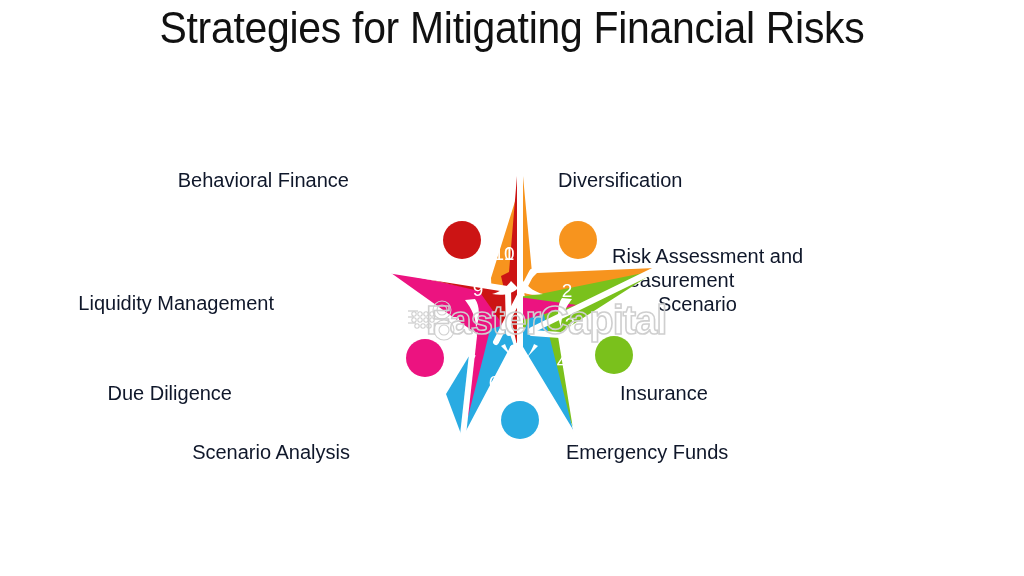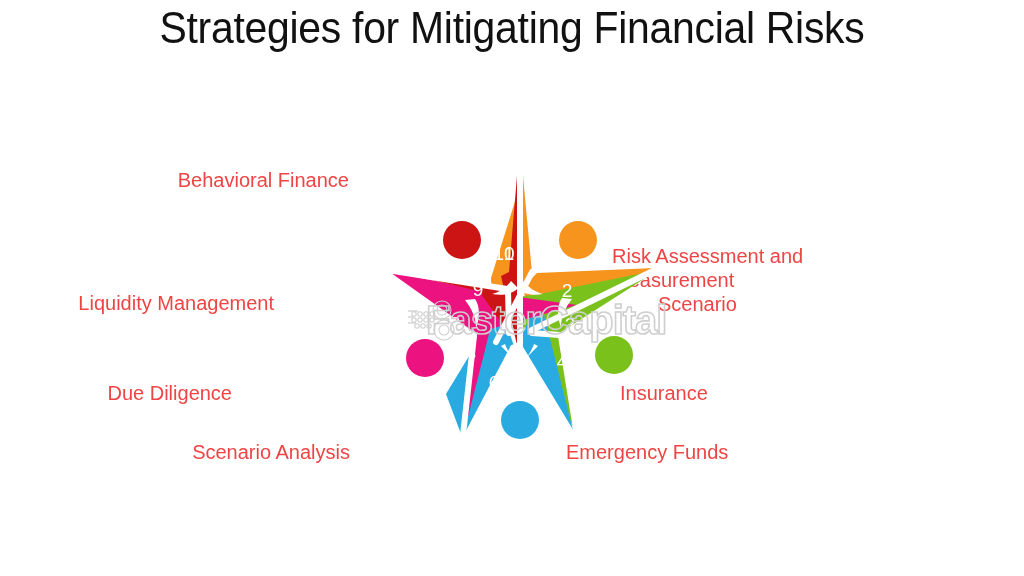--- a/index.html
+++ b/index.html
@@ -35,21 +35,21 @@
     font-family: "Liberation Sans Narrow", "Liberation Sans", sans-serif;
     transform: scaleX(0.93);
     transform-origin: 50% 0;
     white-space: nowrap;
   }
   .label {
     position: absolute;
     font-size: 20px;
     line-height: 24px;
     font-weight: 400;
-    color: #ef4444;
+    color: #0f172a;
     white-space: nowrap;
   }
   .label.right-align {
     text-align: right;
   }
   .label.two-line {
     white-space: normal;
     width: 215px;
     margin-top: 24px;
   }
@@ -105,20 +105,23 @@
   <div class="label right-align" style="left:-26px; top:291px; width:300px;">
     <span>Liquidity Management</span>
   </div>
   <div class="label right-align" style="left:-68px; top:381px; width:300px;">
     <span>Due Diligence</span>
   </div>
   <div class="label right-align" style="left:50px; top:440px; width:300px;">
     <span>Scenario Analysis</span>
   </div>
 
+  <div class="label" style="left:558px; top:168px;">
+    <span>Diversification</span>
+  </div>
   <div class="label two-line" style="left:612px; top:220px;">
     <span>Risk Assessment and Measurement</span>
   </div>
   <div class="label" style="left:658px; top:292px;">
     <span>Scenario</span>
   </div>
   <div class="label" style="left:620px; top:381px;">
     <span>Insurance</span>
   </div>
   <div class="label" style="left:566px; top:440px;">

